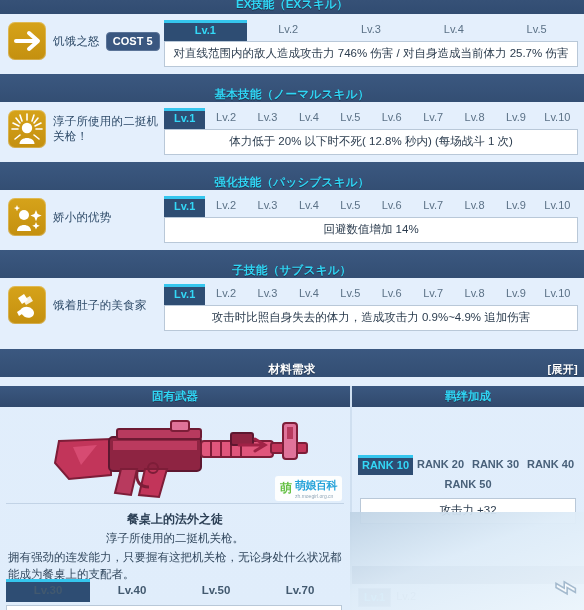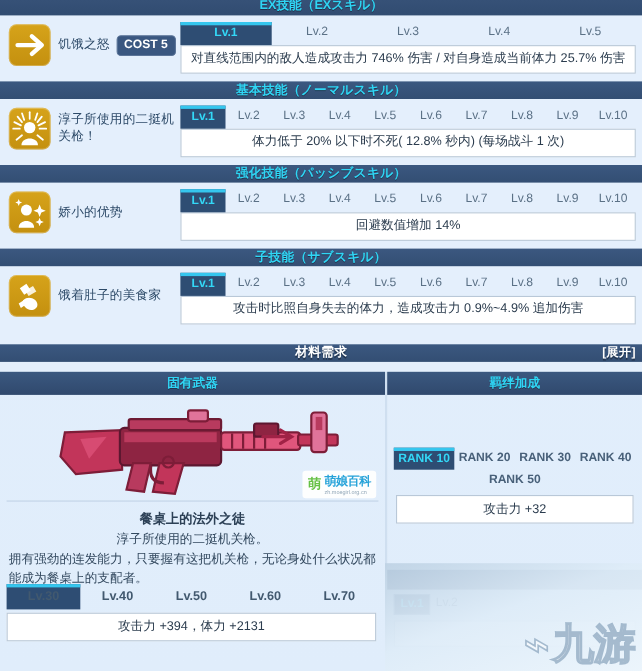--- a/index.html
+++ b/index.html
@@ -19,28 +19,28 @@
   .page {
     width: 584px;
     height: 610px;
     position: relative;
     background: linear-gradient(180deg,#e3effc 0%, #e0edfb 100%);
     overflow: hidden;
   }
 
   
   .sec-head {
-    height: 16px;
+    height: 28px;
     background: #39557c;
     background: linear-gradient(180deg,#3b5880 0%, #334e73 100%);
     color: #2fd6f5;
     font-size: 11.5px;
     font-weight: bold;
     display: flex;
-    align-items: flex-start;
+    align-items: flex-end;
     justify-content: center;
     position: relative;
     letter-spacing: .3px;
     text-shadow: 0 1px 0 rgba(0,0,0,.35);
   }
   .sec-head .right-link {
     position: absolute;
     right: 6px;
     color: #ffffff;
     font-size: 11px;
@@ -524,21 +524,20 @@
       <div class="wep-divider"></div>
       <div class="wep-title">餐桌上的法外之徒</div>
       <div class="wep-sub">淳子所使用的二挺机关枪。</div>
       <div class="wep-desc">拥有强劲的连发能力，只要握有这把机关枪，无论身处什么状况都能成为餐桌上的支配者。</div>
 
       <div class="bottom-block" style="position:absolute;left:0;right:2px;bottom:9px;">
         <div class="bottom-tabs">
           <div class="lv-tab active">Lv.30</div>
           <div class="lv-tab">Lv.40</div>
           <div class="lv-tab">Lv.50</div>
-          <div class="lv-tab">Lv.60</div>
           <div class="lv-tab">Lv.70</div>
         </div>
         <div class="bottom-desc">攻击力 +394，体力 +2131</div>
       </div>
     </div>
 
     <div class="col-right">
       <div class="col-head">
         <span>羁绊加成</span>
       </div>
@@ -561,17 +560,16 @@
           <div class="mini-tab">Lv.2</div>
         </div>
         <div class="mini-desc"></div>
       </div>
     </div>
   </div>
 
   <div class="overlay-wm">
     <div class="jy">
       <span class="glyph">⌁</span>
-      <span>九游</span>
     </div>
   </div>
 
 </div>
 
 </body></html>

